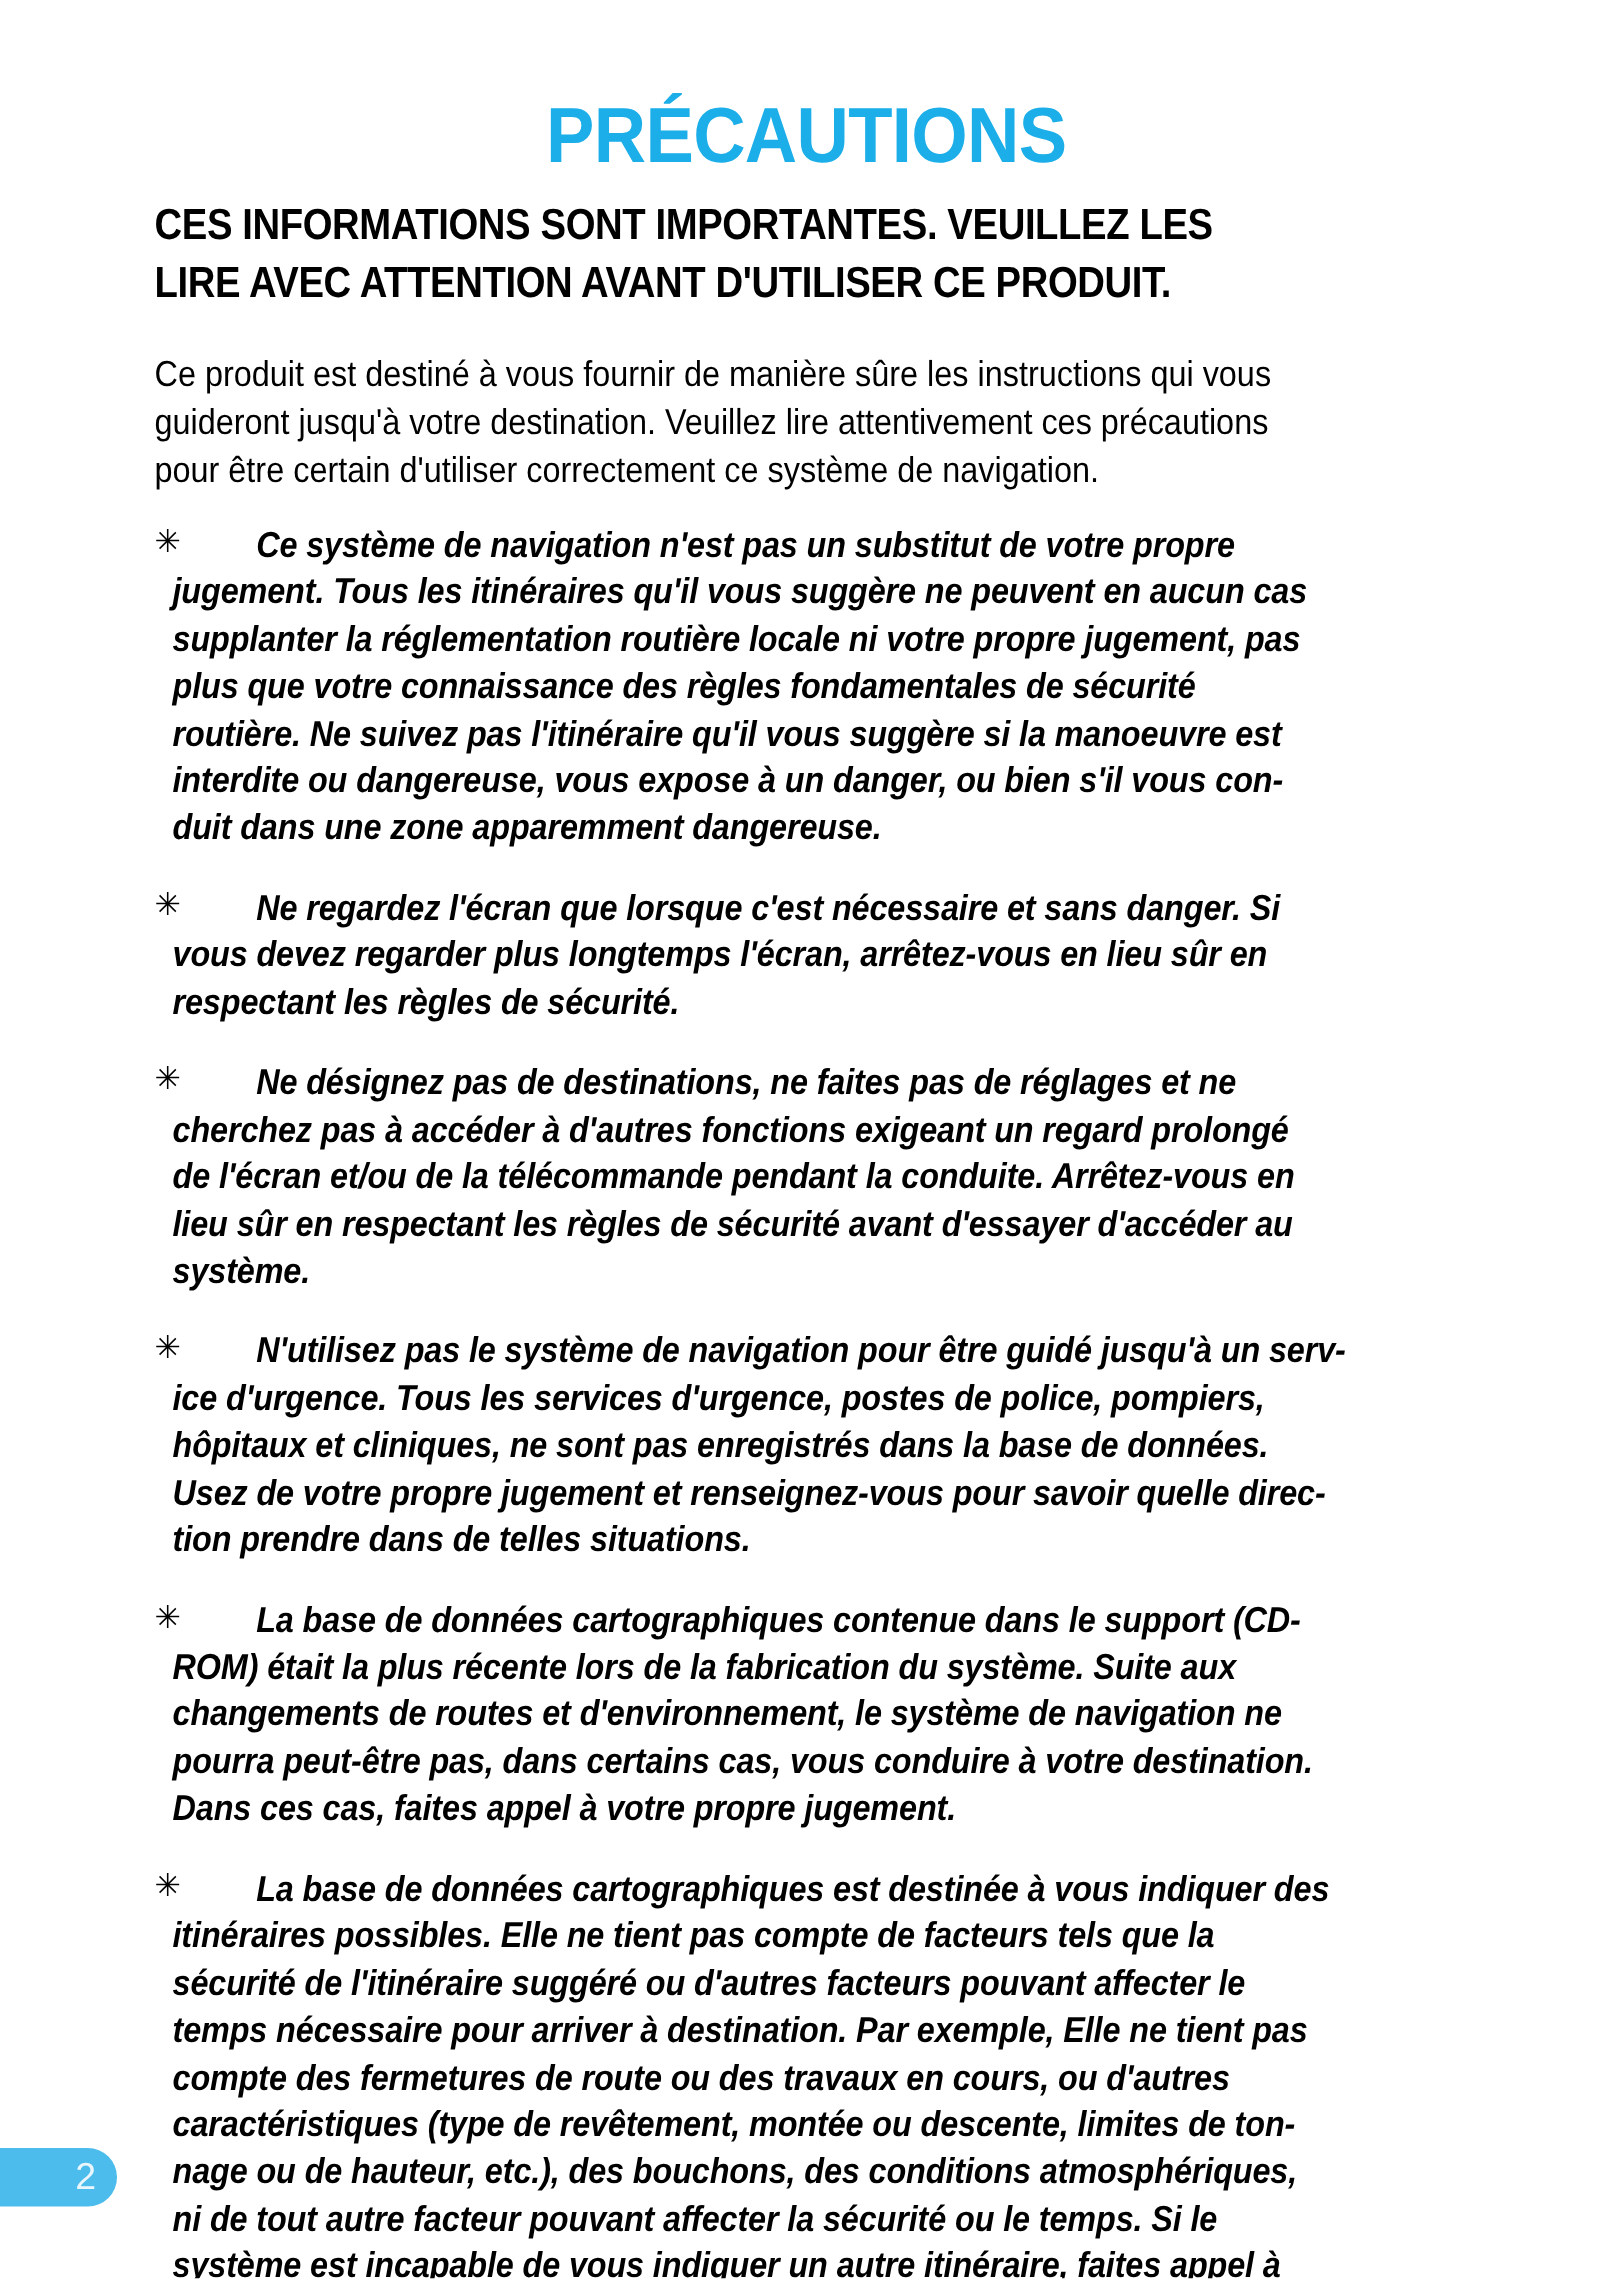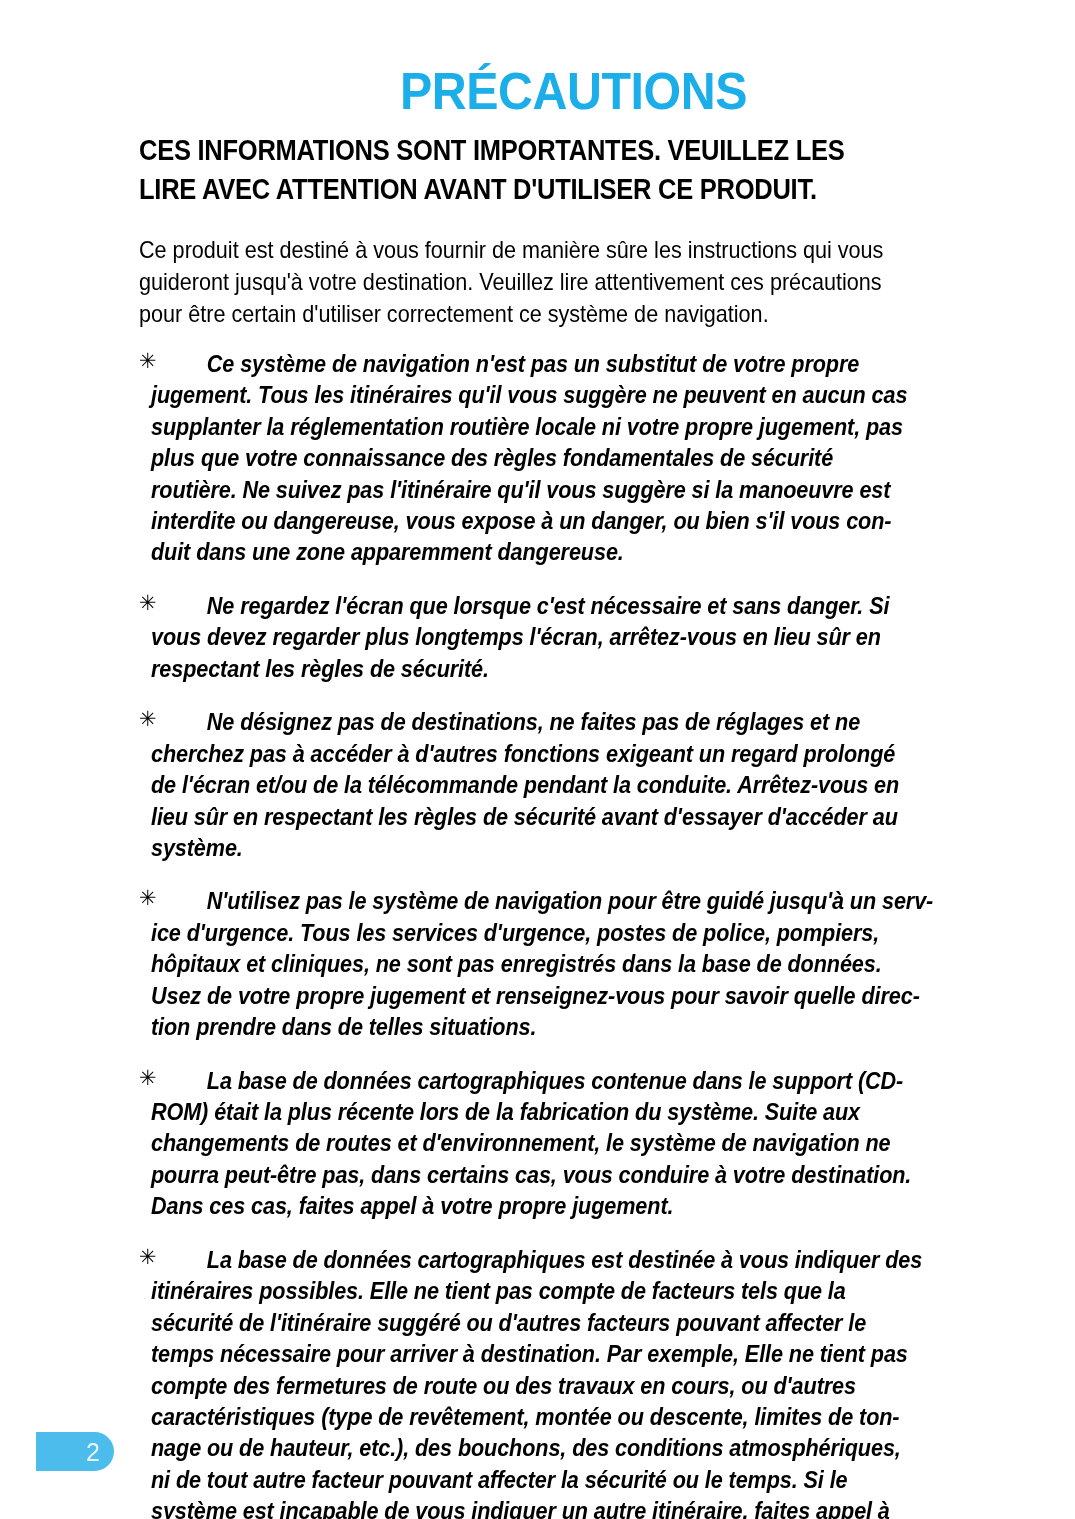--- a/index.html
+++ b/index.html
@@ -12,21 +12,20 @@
     font-family: "Liberation Sans", "DejaVu Sans", sans-serif;
     color: #000000;
   }
 
   #page {
     position: relative;
     width: 1028px;
     height: 1519px;
     background: #ffffff;
     overflow: hidden;
-    margin-left: 36px;
   }
 
   
   .doc-title {
     position: absolute;
     left: 0;
     top: 29px;
     width: 1075px;
     text-align: center;
     font-size: 52px;

